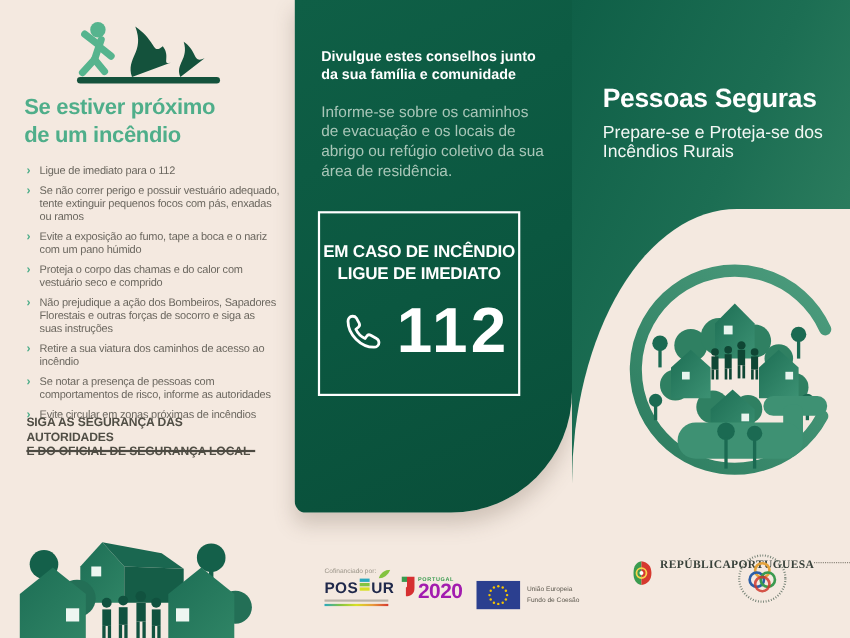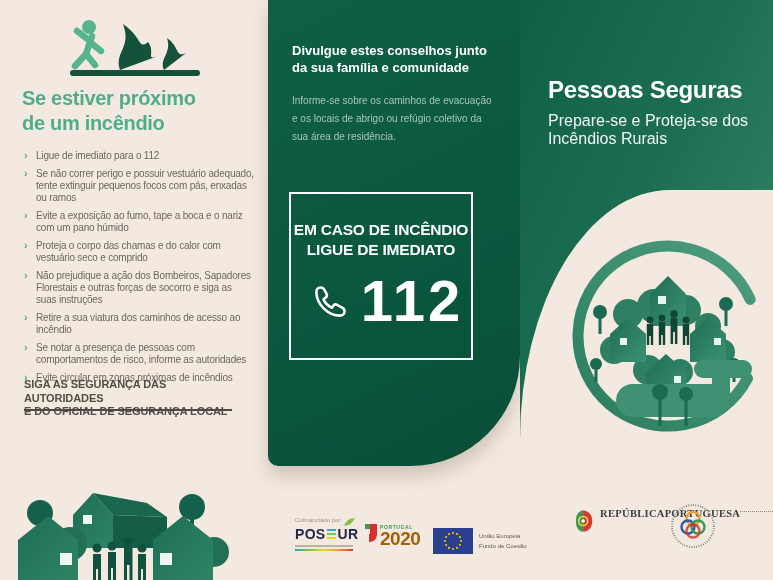--- a/index.html
+++ b/index.html
@@ -35,21 +35,21 @@
     background:linear-gradient(155deg, #0f5f46 0%, #0b5740 55%, #094e39 100%);
     border-radius:0 0 110px 10px;
     box-shadow:0 10px 18px rgba(100,80,65,0.25);
   }
   .mp-bold {
     position:absolute; left:24px; top:42px; width:212px;
     color:#ffffff; font-weight:bold; font-size:13px; line-height:17px;
   }
   .mp-text {
     position:absolute; left:24px; top:92px; width:205px;
-    color:#a9c6b8; font-size:10px; line-height:18px;
+    color:#a9c6b8; font-size:14px; line-height:18px;
   }
   .box112 {
     position:absolute; left:21px; top:192px; width:184px; height:168px;
     border:2px solid #ffffff; color:#ffffff; text-align:center;
   }
   .box112-title { margin-top:26px; font-weight:bold; font-size:15.5px; line-height:19.5px; letter-spacing:-0.2px; }
   .phone-row { margin-top:12px; display:flex; align-items:center; justify-content:center; gap:12px;padding-left:14px; }
   .phone-number { font-size:58px; font-weight:bold; letter-spacing:3px; line-height:60px; }
   
   .panel-right {
@@ -64,33 +64,33 @@
     position:absolute; z-index:2; left:28px; top:46px;
     color:#ffffff; font-weight:bold; font-size:24px; line-height:29px; letter-spacing:-0.3px;
   }
   .rp-sub {
     position:absolute; z-index:2; left:28px; top:112px; width:205px;
     color:#f2f7f4; font-weight:normal; font-size:16px; line-height:18px;
   }
   .emblem { position:absolute; z-index:2; left:42px; top:230px; width:212px; height:212px; }
   
   .cofinance { position:absolute; left:295px; top:517px; font-size:6px; color:#9a9488; }
-  .poseur { position:absolute; left:295px; top:526px; display:flex; align-items:center; }
+  .poseur { position:absolute; left:295px; top:526px; display:flex; align-items:flex-start; }
   .poseur-word { font-size:14px; font-weight:bold; color:#20294b; letter-spacing:0.3px; }
   .ebars { display:inline-flex; flex-direction:column; gap:1.5px; margin:0 1.5px; }
   .ebars span { width:9px; height:2.6px; display:block; }
   .ebar-1 { background:#2aa9bf; } .ebar-2 { background:#84c341; } .ebar-3 { background:#d8df25; }
   .poseur-leaf { position:absolute; left:49px; top:-8px; width:11px; height:8px; }
   .poseur-sub1 { position:absolute; left:295px; top:545px; width:58px; height:1.5px; background:#b9b2a6; }
   .poseur-sub2 { position:absolute; left:295px; top:548.5px; width:58px; height:2px;
     background:linear-gradient(90deg,#2aa9bf,#84c341,#d8df25,#e89c3c,#d6392f); }
   .p2020 { position:absolute; left:365px; top:524px; display:flex; align-items:flex-start; gap:3px; }
   .p2020-col { display:flex; flex-direction:column; }
   .p2020-top { font-size:5px; font-weight:bold; color:#3a9b4f; letter-spacing:0.6px; }
-  .p2020-year { font-size:19px; font-weight:bold; color:#a16207; line-height:17px; letter-spacing:-0.5px; }
+  .p2020-year { font-size:19px; font-weight:bold; color:#a21caf; line-height:17px; letter-spacing:-0.5px; }
   .eu { position:absolute; left:433px; top:528px; display:flex; align-items:center; gap:6px; }
   .eu-texts { display:flex; flex-direction:column; gap:4px; }
   .eu-texts span { font-size:6px; color:#5c584e; line-height:6px; }
   .republica { position:absolute; left:575px; top:508px; display:flex; gap:7px; }
   .rep-col { display:flex; flex-direction:row; }
   .rep-name { font-family:"Liberation Serif", serif; font-weight:bold; font-size:10.5px;
     line-height:11px; color:#38413a; letter-spacing:0.3px; }
   .rep-rule { width:72px; border-top:1px dotted #8b857a; margin:3px 0 2px; }
   .rep-dept { font-size:5.8px; font-weight:bold; color:#3c453e; letter-spacing:0.3px; }
   .anepc { position:absolute; left:670px; top:503px; width:46px; height:46px; }

